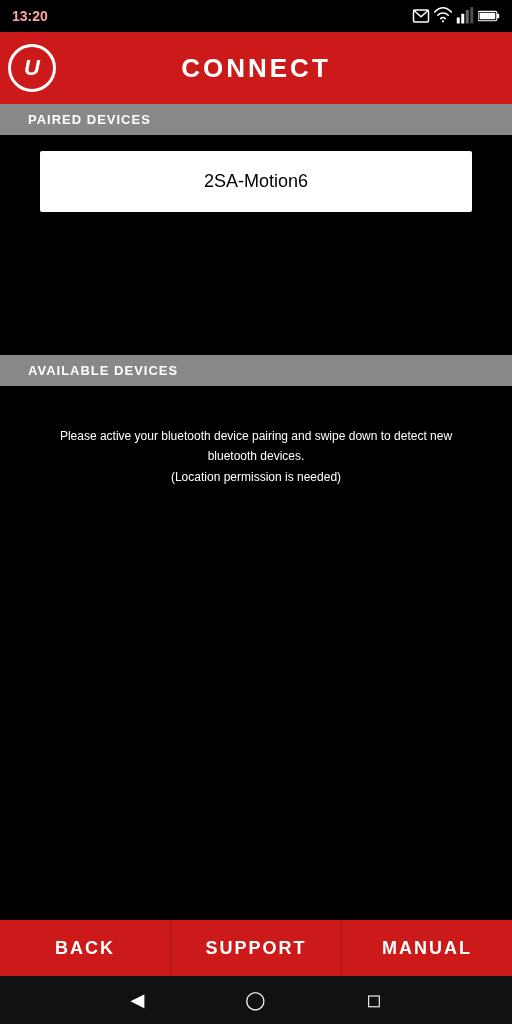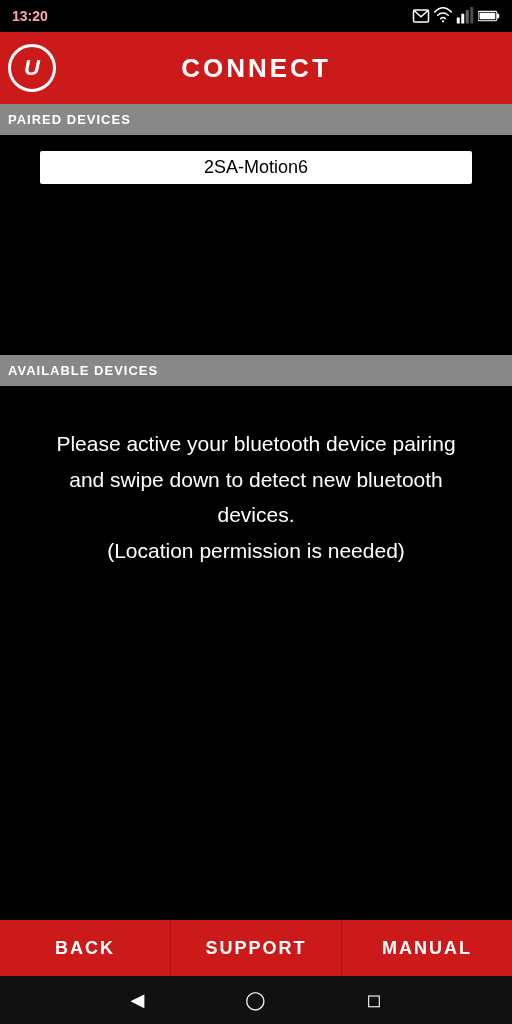--- a/index.html
+++ b/index.html
@@ -59,21 +59,21 @@
       color: #ffffff;
       font-size: 26px;
       font-weight: bold;
       letter-spacing: 3px;
       padding-right: 64px;
     }
 
     
     .section-header {
       background: #888;
-      padding: 8px 8px;
+      padding: 8px 28px;
       color: #fff;
       font-size: 13px;
       font-weight: bold;
       letter-spacing: 1px;
     }
 
     
     .paired-devices {
       background: #000;
       padding: 16px 40px;
@@ -85,37 +85,37 @@
     .device-item {
       color: #fff;
       font-size: 18px;
       text-align: center;
       padding: 8px 0;
       cursor: pointer;
     }
     .device-item.selected {
       background: #fff;
       color: #000;
-      padding: 6px 20px;
+      padding: 20px 20px;
       border-radius: 2px;
     }
 
     
     .available-devices {
       background: #000;
       flex: 1;
       display: flex;
       flex-direction: column;
       align-items: center;
       justify-content: flex-start;
       padding: 40px 50px;
     }
     .available-message {
       color: #fff;
-      font-size: 21px;
+      font-size: 12px;
       text-align: center;
       line-height: 1.7;
     }
 
     
     .bottom-nav {
       display: flex;
       height: 56px;
       background: #cc1a1a;
     }

